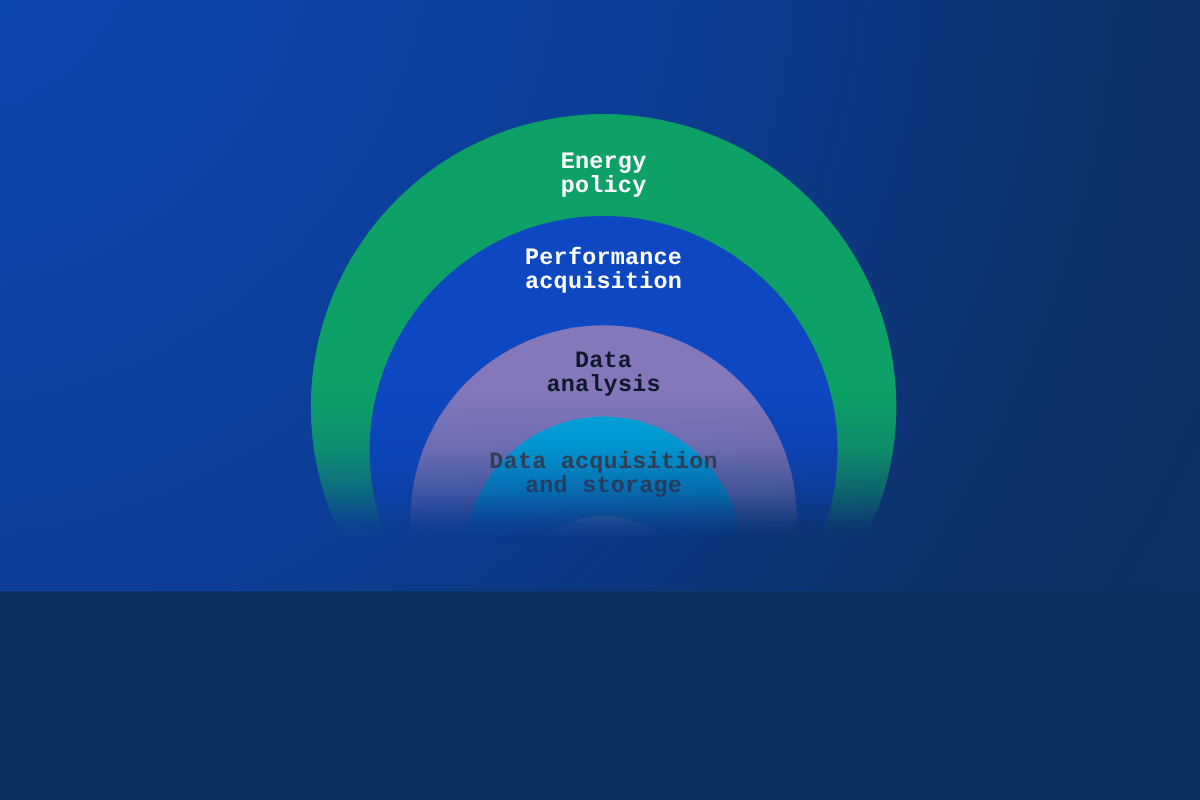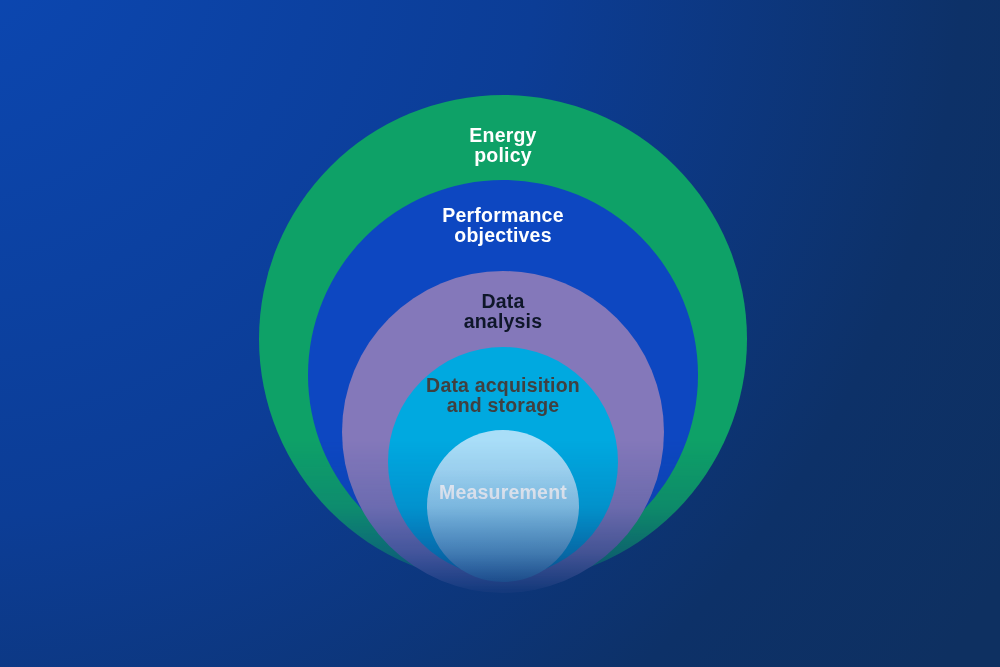--- a/index.html
+++ b/index.html
@@ -3,23 +3,23 @@
 <meta charset="utf-8">
 <style>
   html, body {
     margin: 0;
     padding: 0;
     background: #0E3061;
   }
   .canvas {
     position: relative;
     width: 1000px;
-    height: 667px;
+    height: 493px;
     overflow: hidden;
-    font-family: Liberation Sans, sans-serif;
+    font-family: Liberation Mono, monospace;
     
     background: #0C3D96;
   }
   .circles-layer {
     position: absolute;
     inset: 0;
     
     -webkit-mask-image: linear-gradient(180deg,
       #000 0%, #000 66%,
       rgba(0,0,0,0.80) 76%,
@@ -66,21 +66,21 @@
 <div class="canvas" style="background: radial-gradient(1250px at -60px -80px, rgb(12, 72, 180) 0%, rgb(12, 61, 150) 48%, rgb(13, 49, 104) 82%, rgb(14, 48, 97) 100%);">
   <div class="circles-layer">
 
     <div class="circle ring-0" style="background: rgb(14, 161, 103);">
       <div class="ring-label" style="color: rgb(255, 255, 255);">Energy
 policy</div>
     </div>
 
     <div class="circle ring-1" style="background: rgb(13, 71, 193);">
       <div class="ring-label" style="color: rgb(255, 255, 255);">Performance
-objectives</div>
+acquisition</div>
     </div>
 
     <div class="circle ring-2" style="background: rgb(132, 120, 186);">
       <div class="ring-label" style="color: #0f172a;">Data
 analysis</div>
     </div>
 
     <div class="circle ring-3" style="background: rgb(0, 169, 224);">
       <div class="ring-label" style="color: #404040;">Data acquisition
 and storage</div>

